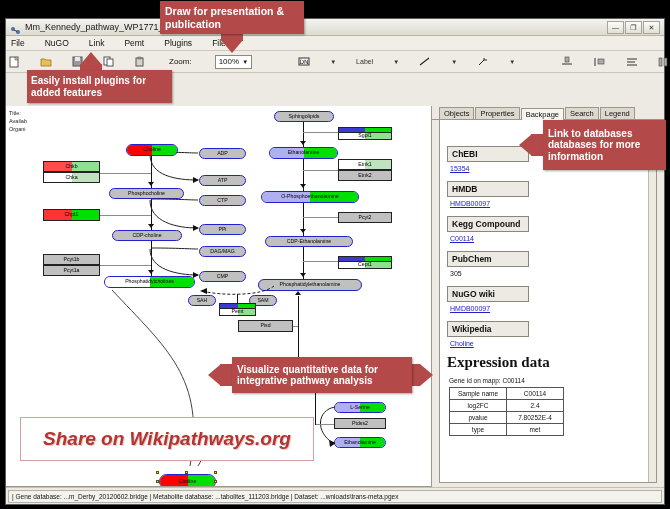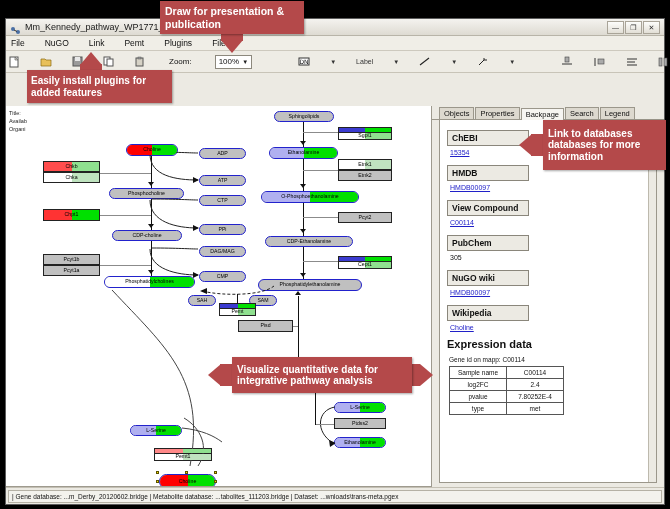--- a/index.html
+++ b/index.html
@@ -90,27 +90,27 @@
               text-shadow:1px 1px 0 #e9c6c4;}
 
   
   .tabs{display:flex;align-items:flex-end;height:14px;padding-left:7px;
         border-bottom:1px solid #9b978b;background:#eceae3;box-sizing:border-box;}
   .tab{font-size:7.5px;color:#111;padding:1px 4px;border:1px solid #9b978b;
        border-bottom:none;background:#ddd9cf;margin-right:1px;box-sizing:border-box;}
   .tab.active{background:#f6f5f1;position:relative;top:1px;}
   .sideinner{position:absolute;left:7px;top:14px;right:7px;bottom:4px;background:#fff;
              border:1px solid #9b978b;border-top:none;overflow:hidden;}
-  .sidescroll{position:absolute;left:0;top:0;right:0;bottom:0;padding:6px 7px;box-sizing:border-box;}
+  .sidescroll{position:absolute;left:0;top:0;right:0;bottom:0;padding:22px 7px;box-sizing:border-box;}
   .bphead{border:1px solid #8a867b;background:#eceae3;font-size:8.5px;font-weight:bold;
           color:#111;padding:2px 4px;display:inline-block;min-width:82px;box-sizing:border-box;
           margin-top:4px;}
   .bplink{font-size:7px;color:#2020c8;text-decoration:underline;margin:3px 0 5px 3px;display:block;}
   .bptext{font-size:7px;color:#111;margin:3px 0 5px 3px;display:block;}
-  .exphead{font-size:11px;font-weight:bold;color:#111;margin:7px 0 6px 0;}
+  .exphead{font-size:15px;font-weight:bold;color:#111;margin:7px 0 6px 0;font-family:Liberation Serif, serif;}
   .geneid{font-size:6.5px;color:#111;margin:4px 0 3px 2px;}
   table.exp{border-collapse:collapse;margin-left:2px;}
   table.exp td{border:1px solid #555;font-size:6.5px;color:#111;text-align:center;
                padding:2px 5px;min-width:46px;}
   .vscroll{position:absolute;right:0;top:0;bottom:0;width:7px;background:#eceae3;
            border-left:1px solid #bdb9ad;}
   .vthumb{position:absolute;left:1px;right:1px;top:2px;height:26px;background:#cfcbbf;
           border:1px solid #a5a195;}
   .panel-scroll-left{position:absolute;left:0;top:14px;bottom:4px;width:6px;background:#eceae3;}
 
@@ -522,21 +522,21 @@
         </div>
         <div class="panel-scroll-left"></div>
         <div class="sideinner">
           <div class="sidescroll">
             <div class="bphead">ChEBI</div>
             <a class="bplink">15354</a>
 
             <div class="bphead">HMDB</div>
             <a class="bplink">HMDB00097</a>
 
-            <div class="bphead">View Compound</div>
+            <div class="bphead">Kegg Compound</div>
             <a class="bplink">C00114</a>
 
             <div class="bphead">PubChem</div>
             <span class="bptext">305</span>
 
             <div class="bphead">NuGO wiki</div>
             <a class="bplink">HMDB00097</a>
 
             <div class="bphead">Wikipedia</div>
             <a class="bplink">Choline</a>
@@ -589,13 +589,16 @@
   <div class="callout" style="left:543px;top:120px;width:123px;height:50px;font-size:10px;padding:0 5px;box-sizing:border-box;">Link  to databases databases  for more information</div>
   <div class="ar-stub" style="left:531px;top:134px;width:14px;height:22px;"></div>
   <div class="ar-lf" style="left:519px;top:134px;"></div>
 
   <div class="callout" style="left:232px;top:357px;width:180px;height:36px;font-size:10px;padding:0 5px;box-sizing:border-box;">Visualize quantitative data  for integrative pathway analysis</div>
   <div class="ar-stub" style="left:220px;top:364px;width:14px;height:22px;"></div>
   <div class="ar-lf" style="left:208px;top:364px;"></div>
   <div class="ar-stub" style="left:410px;top:364px;width:10px;height:22px;"></div>
   <div class="ar-lf" style="left:420px;top:364px;transform:scaleX(-1);"></div>
 
+  <div class="share">
+    <span>Share on Wikipathways.org</span>
+  </div>
 </div>
 
 </body></html>

